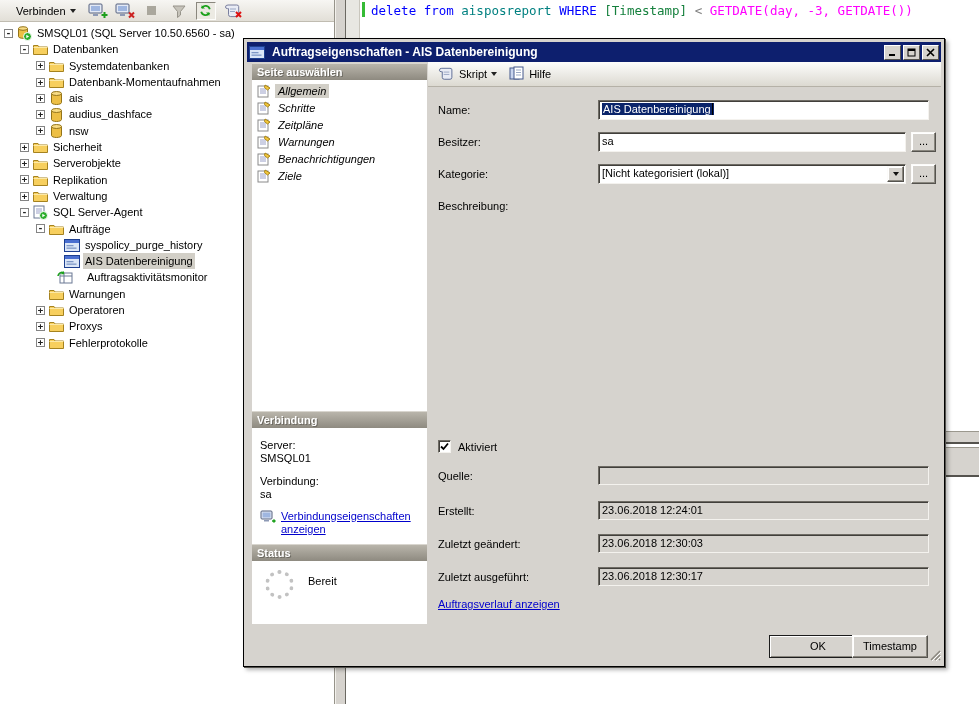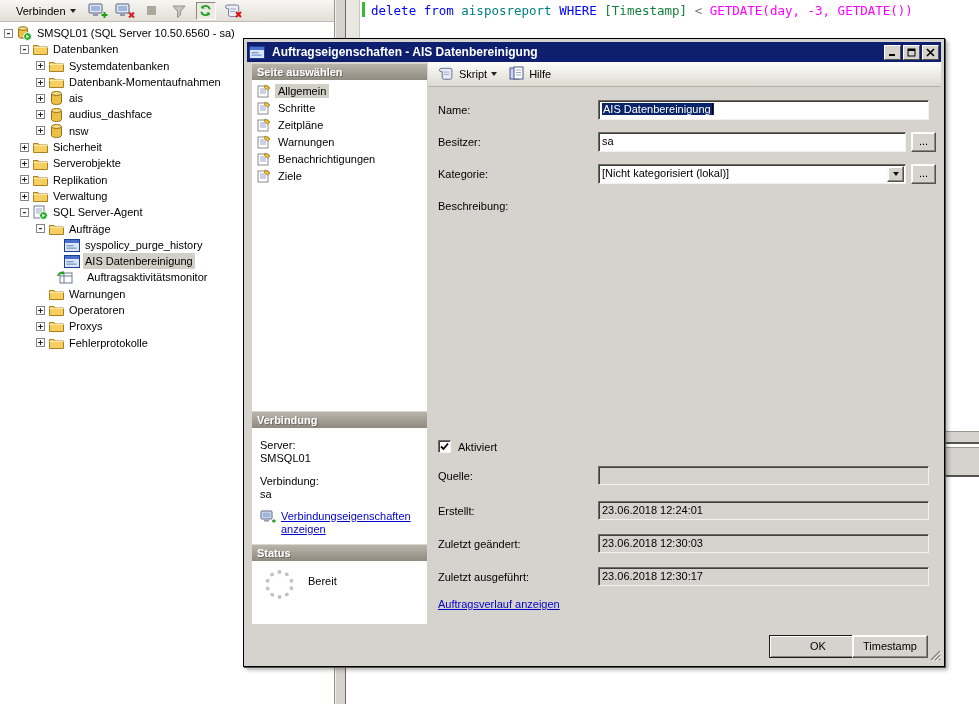--- a/index.html
+++ b/index.html
@@ -59,21 +59,21 @@
     display:flex; align-items:center; padding-left:6px; gap:4px; }
   .tb-item { display:flex; align-items:center; gap:4px; padding:2px 4px; }
 
   
   #dlg-left { position:absolute; left:8px; top:24px; width:175px; height:561px; display:flex; flex-direction:column; }
   .section-header { height:17px; line-height:16px; padding-left:5px; color:#fff; font-weight:700;
     background:linear-gradient(180deg,#b9b5ab,#8e8a80); border-top:1px solid #d9d6cf;
     text-shadow:1px 1px 0 #6d6a62; }
   .white-area { background:#fff; }
   #pages { height:331px; padding-top:2px; }
-  .page-row { display:flex; align-items:center; height:17px; padding-left:3px; }
+  .page-row { display:flex; align-items:center; height:17px; padding-left:3px;font-style:italic; }
   .page-icon { display:inline-flex; width:17px; min-width:17px; justify-content:center; margin-right:3px; }
   .page-label { padding:1px 3px; }
   .page-label.sel { background:#d2cfc7; }
 
   #conn-body { height:116px; padding:11px 4px 0 8px; line-height:13px; }
   #conn-body .gap { height:10px; }
   .conn-link-row { display:flex; margin-top:9px; gap:5px; }
   .blue-link { color:#0000cc; text-decoration:underline; cursor:pointer; }
   #conn-link { display:inline-block; width:138px; }
 

